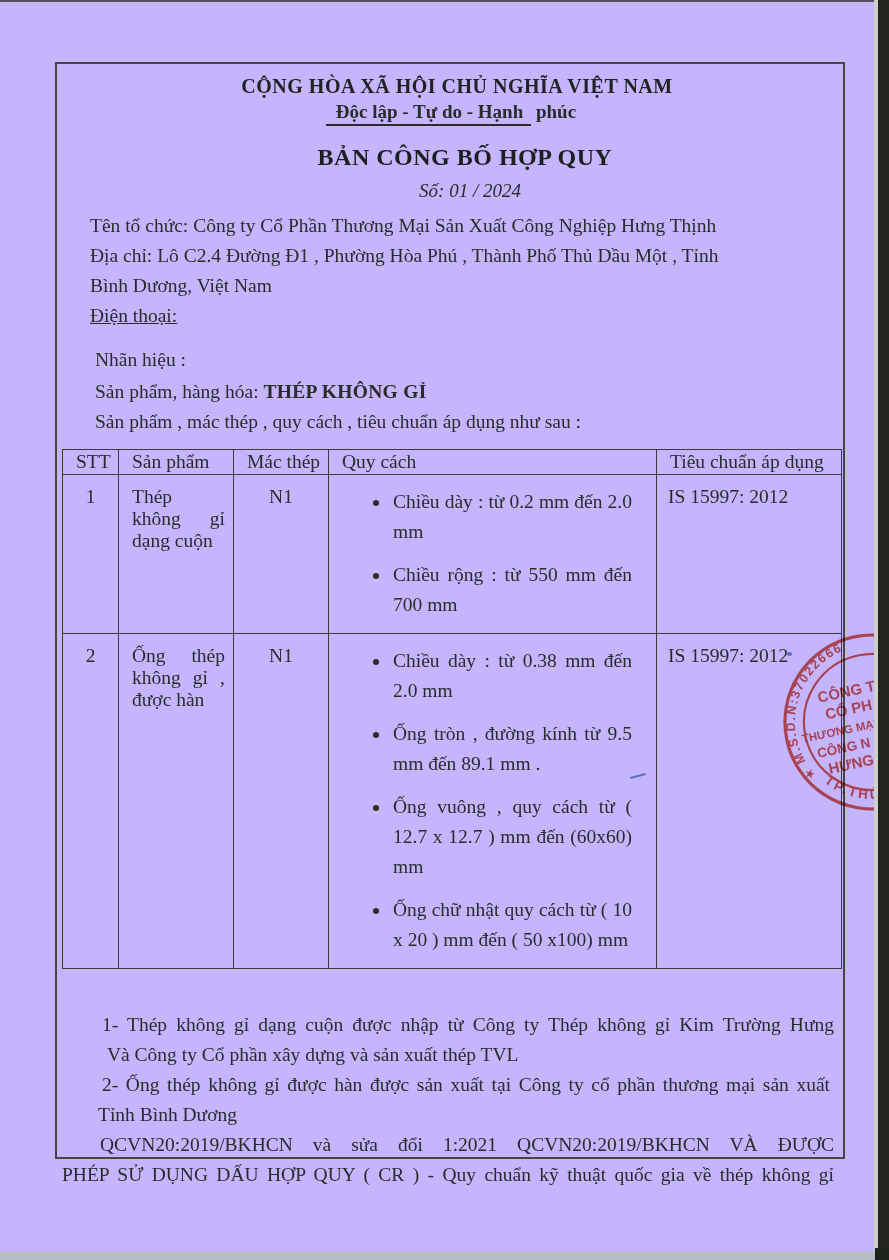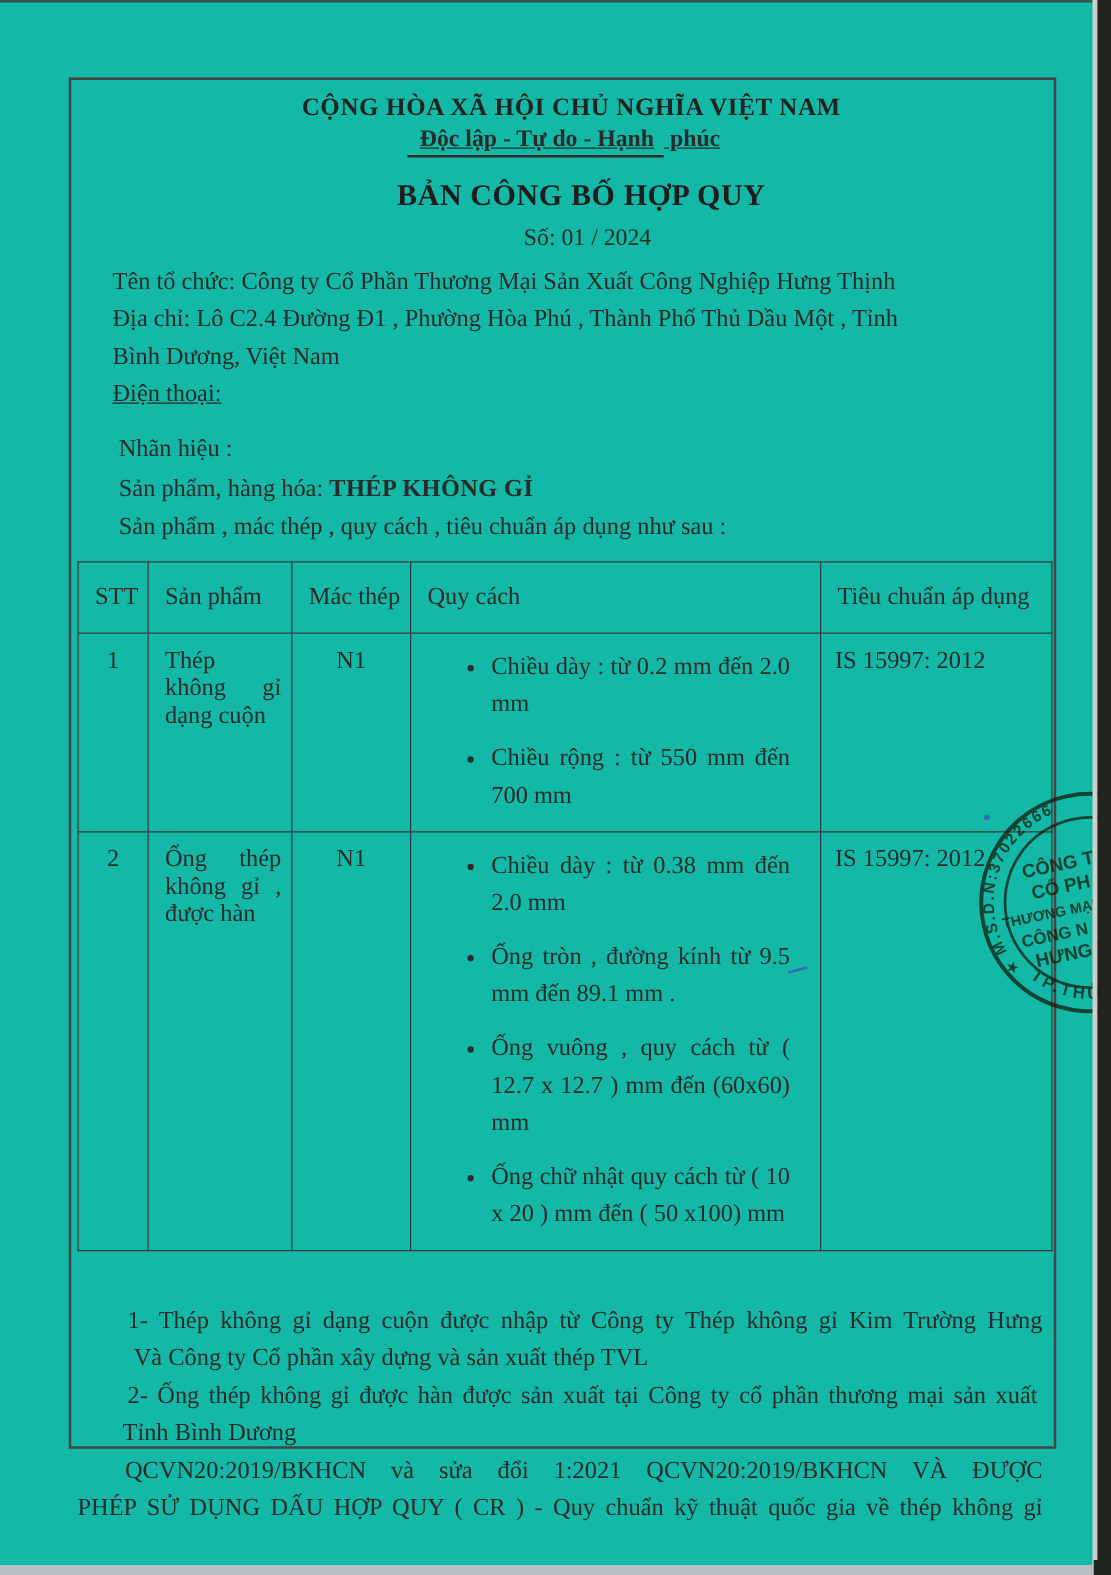--- a/index.html
+++ b/index.html
@@ -1,57 +1,57 @@
 <!DOCTYPE html>
 <html><head>
 <meta charset="utf-8">
 <style>
   * { margin:0; padding:0; box-sizing:border-box; }
   html,body { background:#e8e8e6; }
   .page {
     position:relative; width:889px; height:1260px;
-    background:#14b8a6; overflow:hidden;
+    background:#c4b5fd; overflow:hidden;
     font-family:"Liberation Serif","DejaVu Serif",serif;
     color:#2b2b2b;
   }
   
   .scan-top    { position:absolute; left:0; top:0; width:100%; height:2px; background:#3a3a36; opacity:.8; z-index:6; }
   .scan-sliver { position:absolute; left:874px; top:0; width:4px; height:100%; background:#ccd0c9; z-index:6; }
   .scan-right  { position:absolute; left:878px; top:0; width:11px; height:100%; background:#22261f; z-index:6; }
   .scan-bottom { position:absolute; left:0; top:1252px; width:100%; height:8px; background:#b8bfc4; z-index:6; }
   .scan-corner { position:absolute; right:0; bottom:0; width:14px; height:12px; background:#1f231d; z-index:7; }
 
   .docbox {
     position:absolute; left:55px; top:62px; width:790px; height:1097px;
     border:2px solid #454542; background:transparent;
   }
   .center { text-align:center; }
   .nat-title { margin-top:11px; font-size:20px; font-weight:bold; letter-spacing:.5px; padding-left:14px; color:#222; }
-  .motto { margin-top:3px; font-size:19px; font-weight:bold; padding-left:2px;text-decoration:underline; }
+  .motto { margin-top:3px; font-size:19px; font-weight:bold; padding-left:2px; }
   .motto .u { border-bottom:2px solid #2b2b2b; padding:0 8px 2px 10px; }
   .doc-title { margin-top:21px; font-size:24px; font-weight:bold; letter-spacing:.5px; padding-left:30px; color:#1e1e1e; }
-  .doc-number { margin-top:9px; font-size:19px; padding-left:40px; }
+  .doc-number { margin-top:9px; font-size:19px; padding-left:40px;font-style:italic; }
 
   .body-par { font-size:19.5px; line-height:30px; }
   .org  { margin:9px 14px 0 33px; }
   .addr { margin:0 46px 0 33px; text-align:justify; }
   .addr .l2 { text-align:left; }
   .phone { margin:0 0 14px 33px;text-decoration:underline; }
   .product { margin:2px 0 0 38px; }
   .product b { font-weight:bold; letter-spacing:.3px; }
   .brand { margin:0 0 0 38px; }
   .intro { margin:0 0 12px 38px; }
 
   table.spec {
     border-collapse:collapse; table-layout:fixed;
     margin:7px 0 0 5px; width:779px;
     font-size:19.5px; color:#2b2b2b;
   }
   table.spec th, table.spec td { border:1.6px solid #3b3b3b; vertical-align:top; }
-  table.spec th { font-weight:normal; height:57px; vertical-align:middle; text-align:left; padding:0 0 0 13px; }
+  table.spec th { font-weight:normal; height:25px; vertical-align:middle; text-align:left; padding:0 0 0 13px; }
   th.c-stt { text-align:center; padding:0; }
   td.c-stt { text-align:center; padding-top:11px; }
   td.c-name { padding:11px 8px 0 13px; text-align:justify; }
   td.c-grade { text-align:center; padding-top:11px; }
   td.c-std { padding:11px 4px 0 11px; }
   td.c-spec { padding:4px 10px 0 0; }
   td.c-spec ul { list-style:disc; margin:8px 14px 10px 62px; }
   td.c-spec li { margin-bottom:13px; text-align:justify; padding-left:2px; line-height:30px; }
   tr.r1 td { height:101px; }
   tr.r2 td { height:236px; }

